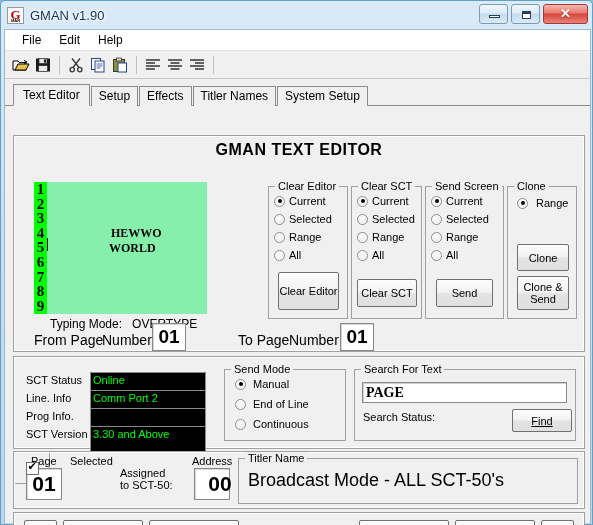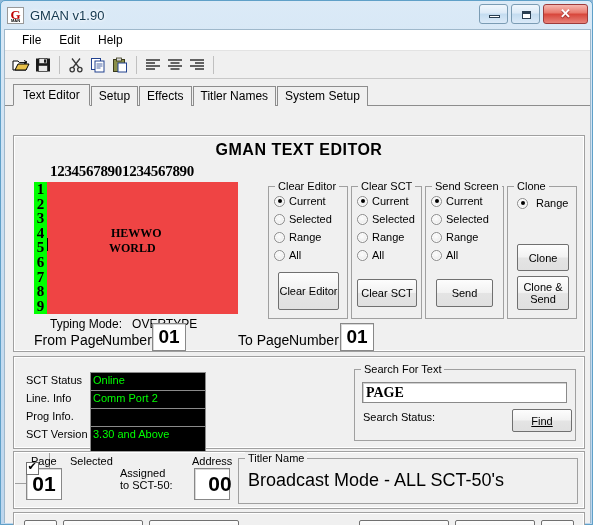--- a/index.html
+++ b/index.html
@@ -150,22 +150,22 @@
     white-space:nowrap;
   }
   #linecol {
     position:absolute; left:20px; top:46px; width:13px; height:132px;
     background:#00ff00;
     font-family:"Liberation Serif", serif;
     font-size:15px; font-weight:bold; line-height:14.6px;
     text-align:center; color:#000;
   }
   #editor-area {
-    position:absolute; left:33px; top:46px; width:191px; height:132px;
-    background:#ef4444; border:none;
+    position:absolute; left:33px; top:46px; width:160px; height:132px;
+    background:#86efac; border:none;
     font-family:"Liberation Serif", serif;
     font-size:12px; font-weight:bold;text-decoration:underline;
   }
   .ed-line { position:absolute; white-space:pre; }
   #caret {
     position:absolute; left:33px; top:102px; width:1px; height:13px;
     background:#000;
   }
   #typing-mode {
     position:absolute; left:36px; top:181px; font-size:12px;
@@ -395,21 +395,20 @@
       <div class="tab">Effects</div>
       <div class="tab">Titler Names</div>
       <div class="tab">System Setup</div>
     </div>
 
     <div class="panel" id="panel-editor">
       <div class="panel-inner"></div>
 
       <div id="editor-title">GMAN TEXT EDITOR</div>
 
-      <div id="ruler">12345678901234567890</div>
 
       <div id="linecol">
         <div>1</div>
           <div>2</div>
           <div>3</div>
         <div>4</div>
           <div>5</div>
           <div>6</div>
         <div>7</div>
           <div>8</div>
@@ -521,20 +520,35 @@
 
       <div class="st-label" style="left:12px; top:35px;">Line. Info</div>
       <div class="st-field" style="left:76px; top:33px;">Comm Port 2</div>
 
       <div class="st-label" style="left:12px; top:53px;">Prog Info.</div>
       <div class="st-field" style="left:76px; top:51px;"></div>
 
       <div class="st-label" style="left:12px; top:71px;">SCT Version</div>
       <div class="st-field" style="left:76px; top:69px;">3.30 and Above</div>
 
+      <div class="group" id="g-send-mode">
+        <div class="legend">Send Mode</div>
+        <div class="radio-row" style="top:8px;  left:10px;">
+          <span class="radio on"></span>
+          <span style="margin-left:3px;">Manual</span>
+        </div>
+        <div class="radio-row" style="top:28px; left:10px;">
+          <span class="radio"></span>
+          <span style="margin-left:3px;">End of Line</span>
+        </div>
+        <div class="radio-row" style="top:48px; left:10px;">
+          <span class="radio"></span>
+          <span style="margin-left:3px;">Continuous</span>
+        </div>
+      </div>
 
       <div class="group" id="g-search">
         <div class="legend">Search For Text</div>
         <div id="search-input" placeholder="">PAGE</div>
         <div id="search-status">Search Status:</div>
         <div class="btn" id="btn-find">Find</div>
       </div>
     </div>
 
     <div class="panel" id="panel-page">

